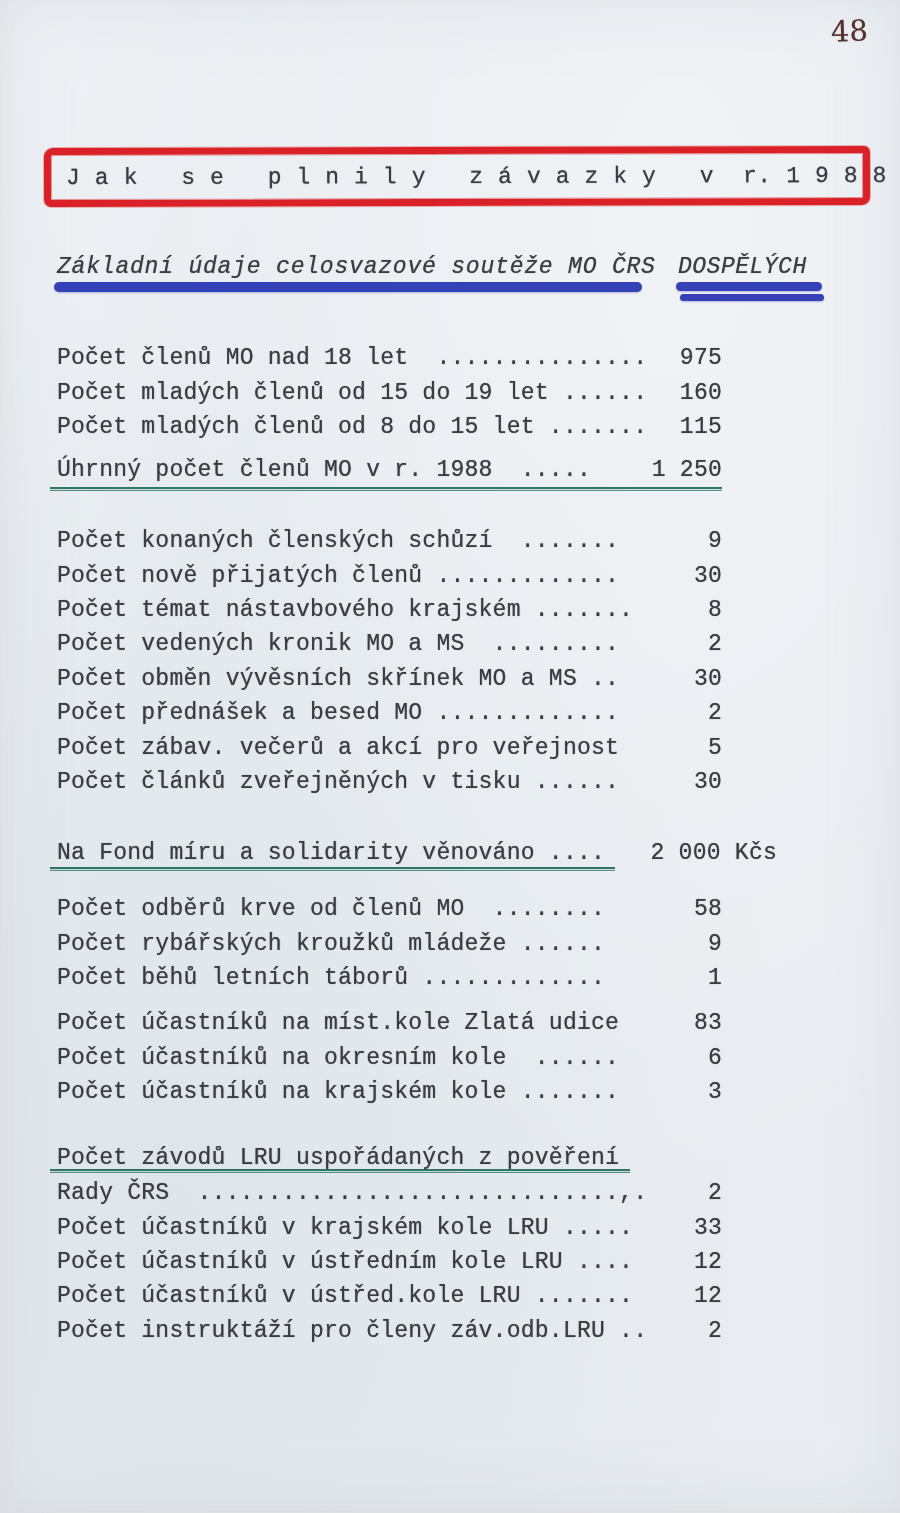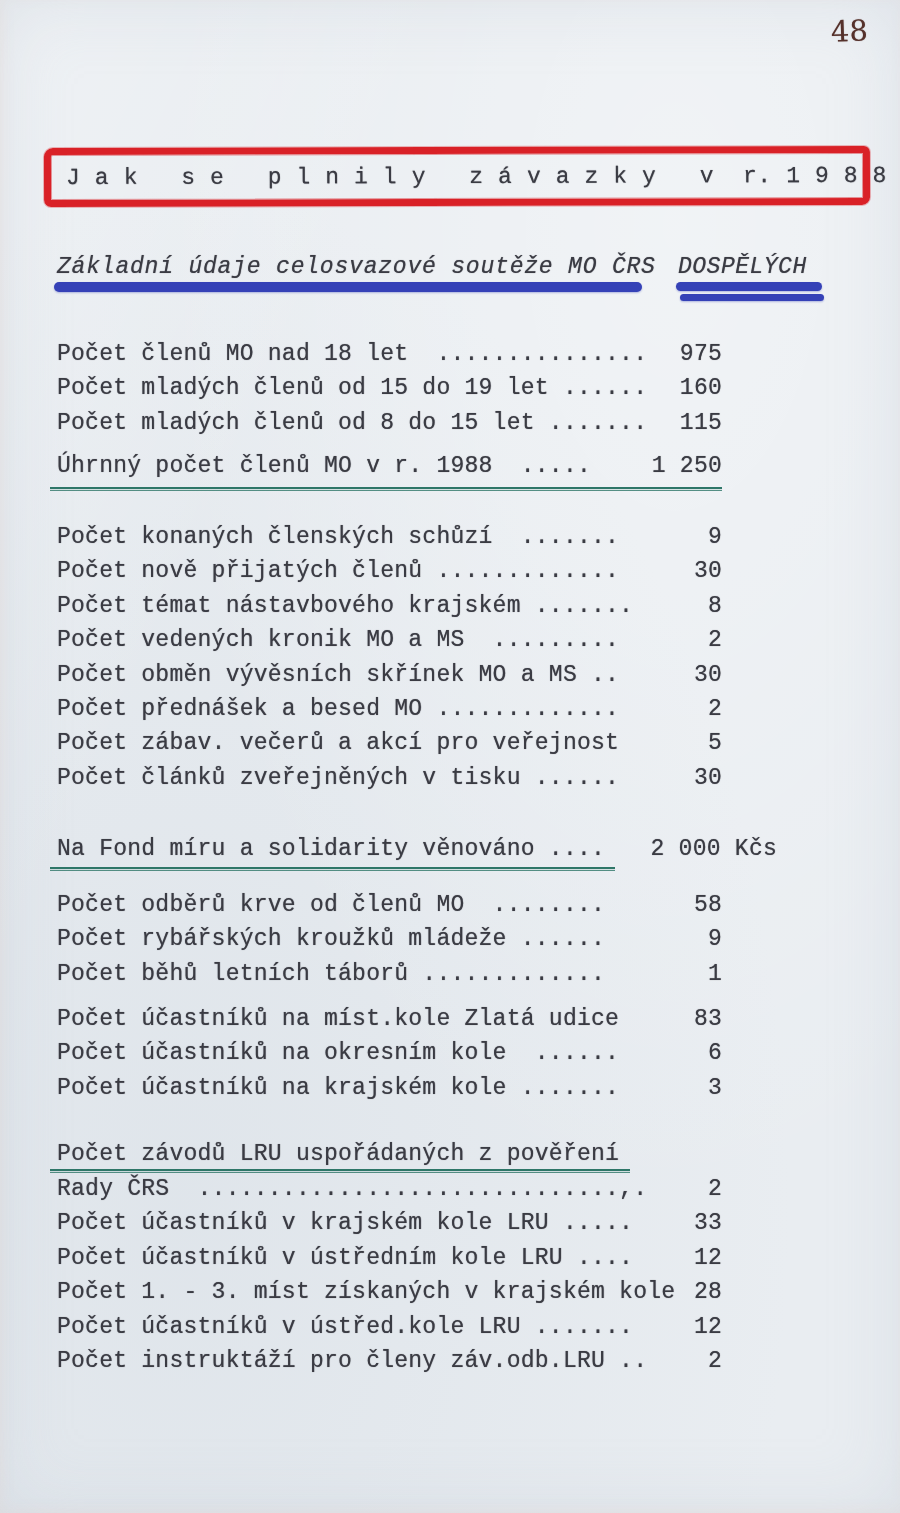--- a/index.html
+++ b/index.html
@@ -44,21 +44,21 @@
   .mline.blue{
     height:10px;background:#2633b2;border-radius:5px;opacity:.92;
     box-shadow:0 1px 2px rgba(38,51,178,.35);
   }
   .mline.teal{
     height:5px;
     background:linear-gradient(to bottom,#2e7668 0 2px, rgba(46,118,104,.12) 2px 3px, rgba(46,118,104,.8) 3px 4px, transparent 4px);
   }
   
   .section{position:absolute;left:57px;width:665px;}
-  .row{display:flex;align-items:flex-start;height:34.4px;font-size:23px;}
+  .row{display:flex;align-items:center;height:34.4px;font-size:23px;}
   .row .lab{white-space:pre;flex:0 1 auto;letter-spacing:.25px;}
   .row .val{margin-left:auto;text-align:right;white-space:pre;letter-spacing:.25px;}
   .row.wide{width:720px;}
 </style>
 </head>
 <body>
 
 <div id="paper">
 
   <div class="page-number">48</div>
@@ -170,24 +170,20 @@
       </div>
       <div class="row">
         <span class="lab ink">Počet účastníků v krajském kole LRU .....</span>
         <span class="val ink">33</span>
       </div>
       <div class="row">
         <span class="lab ink">Počet účastníků v ústředním kole LRU ....</span>
         <span class="val ink">12</span>
       </div>
       <div class="row">
-        <span class="lab ink">Počet 1. - 3. míst získaných v krajském kole</span>
-        <span class="val ink">28</span>
-      </div>
-      <div class="row">
         <span class="lab ink">Počet účastníků v ústřed.kole LRU .......</span>
         <span class="val ink">12</span>
       </div>
       <div class="row">
         <span class="lab ink">Počet instruktáží pro členy záv.odb.LRU ..</span>
         <span class="val ink">2</span>
       </div>
     </div>
     <div class="mline blue" style="left: 54px; top: 282px; width: 588px; height: 10px;"></div>
     <div class="mline blue" style="left: 676px; top: 282px; width: 146px; height: 9px;"></div>

